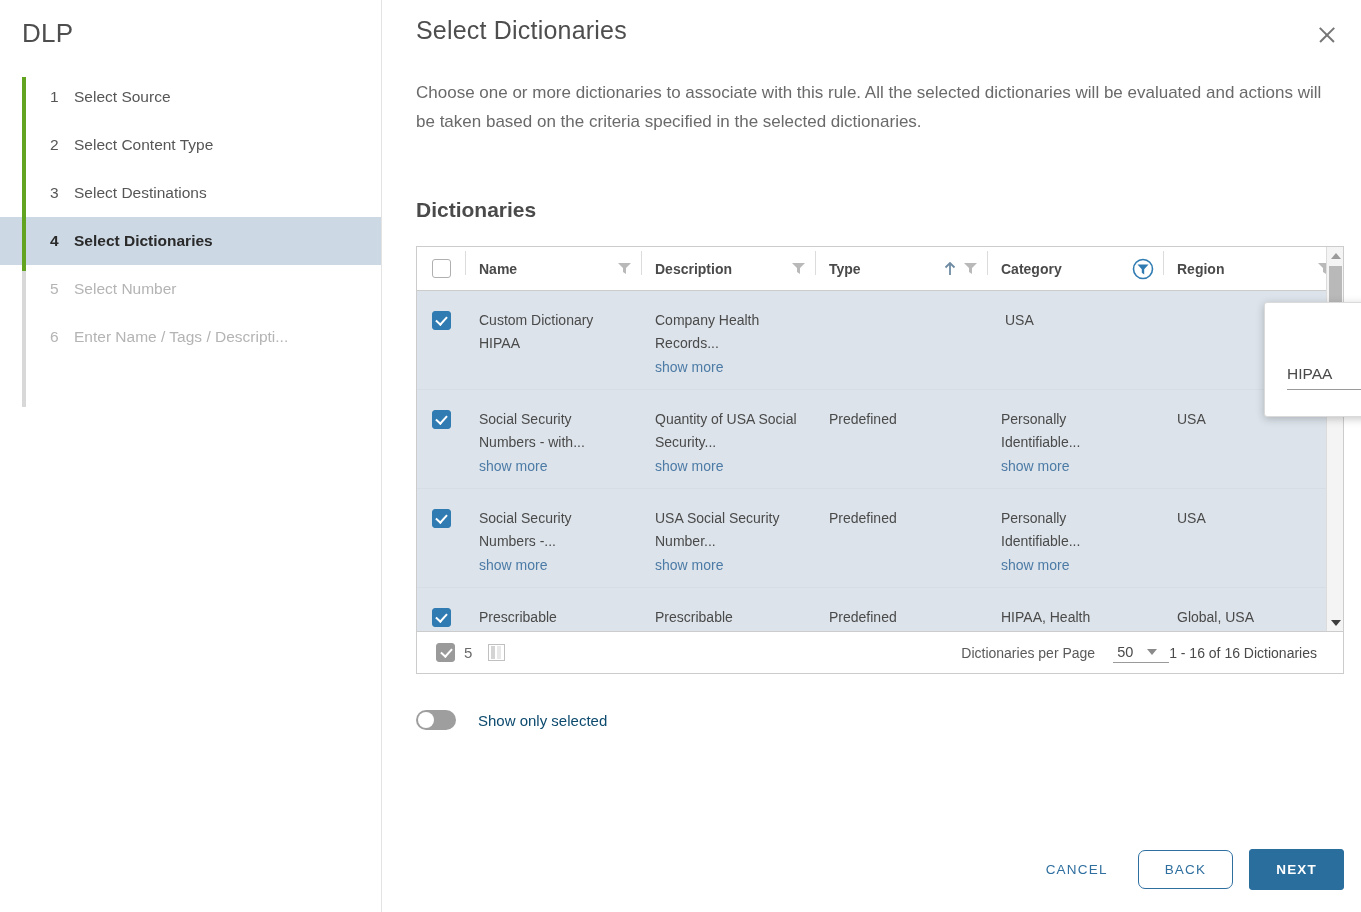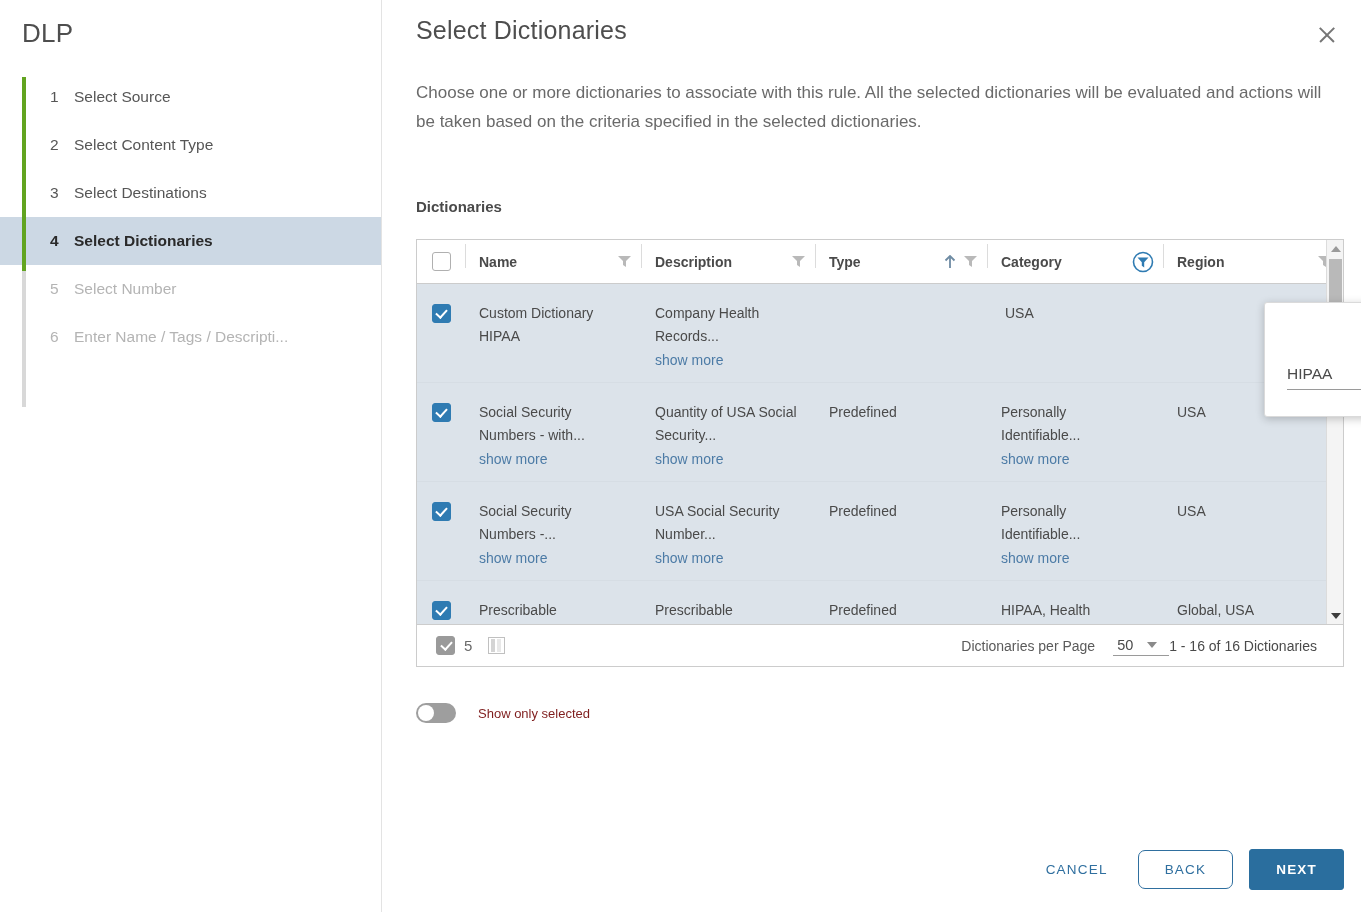--- a/index.html
+++ b/index.html
@@ -98,21 +98,21 @@
 
   .intro {
     margin-top: 26px;
     font-size: 17px;
     line-height: 29px;
     color: #6a6a6a;
     max-width: 920px;
   }
   .section-label {
     margin-top: 62px;
-    font-size: 15px;
+    font-size: 21px;
     font-weight: bold;
     color: #4a4a4a;
   }
 
   
   .table-wrap {
     margin-top: 24px;
     width: 928px;
     border: 1px solid #cccccc;
     background: #fff;
@@ -367,21 +367,21 @@
     cursor: pointer;
     flex: 0 0 40px;
   }
   .toggle .knob {
     position: absolute;
     left: 2px; top: 2px;
     width: 16px; height: 16px;
     border-radius: 50%;
     background: #ffffff;
   }
-  .toggle-lbl { margin-left: 22px; font-size: 13px; color: #7f1d1d; }
+  .toggle-lbl { margin-left: 22px; font-size: 15px; color: #0c4a6e; }
 
   
   .btnbar {
     position: absolute;
     right: 30px; bottom: 22px;
     display: flex;
     align-items: center;
   }
   .btn {
     font-family: "Liberation Sans", sans-serif;

